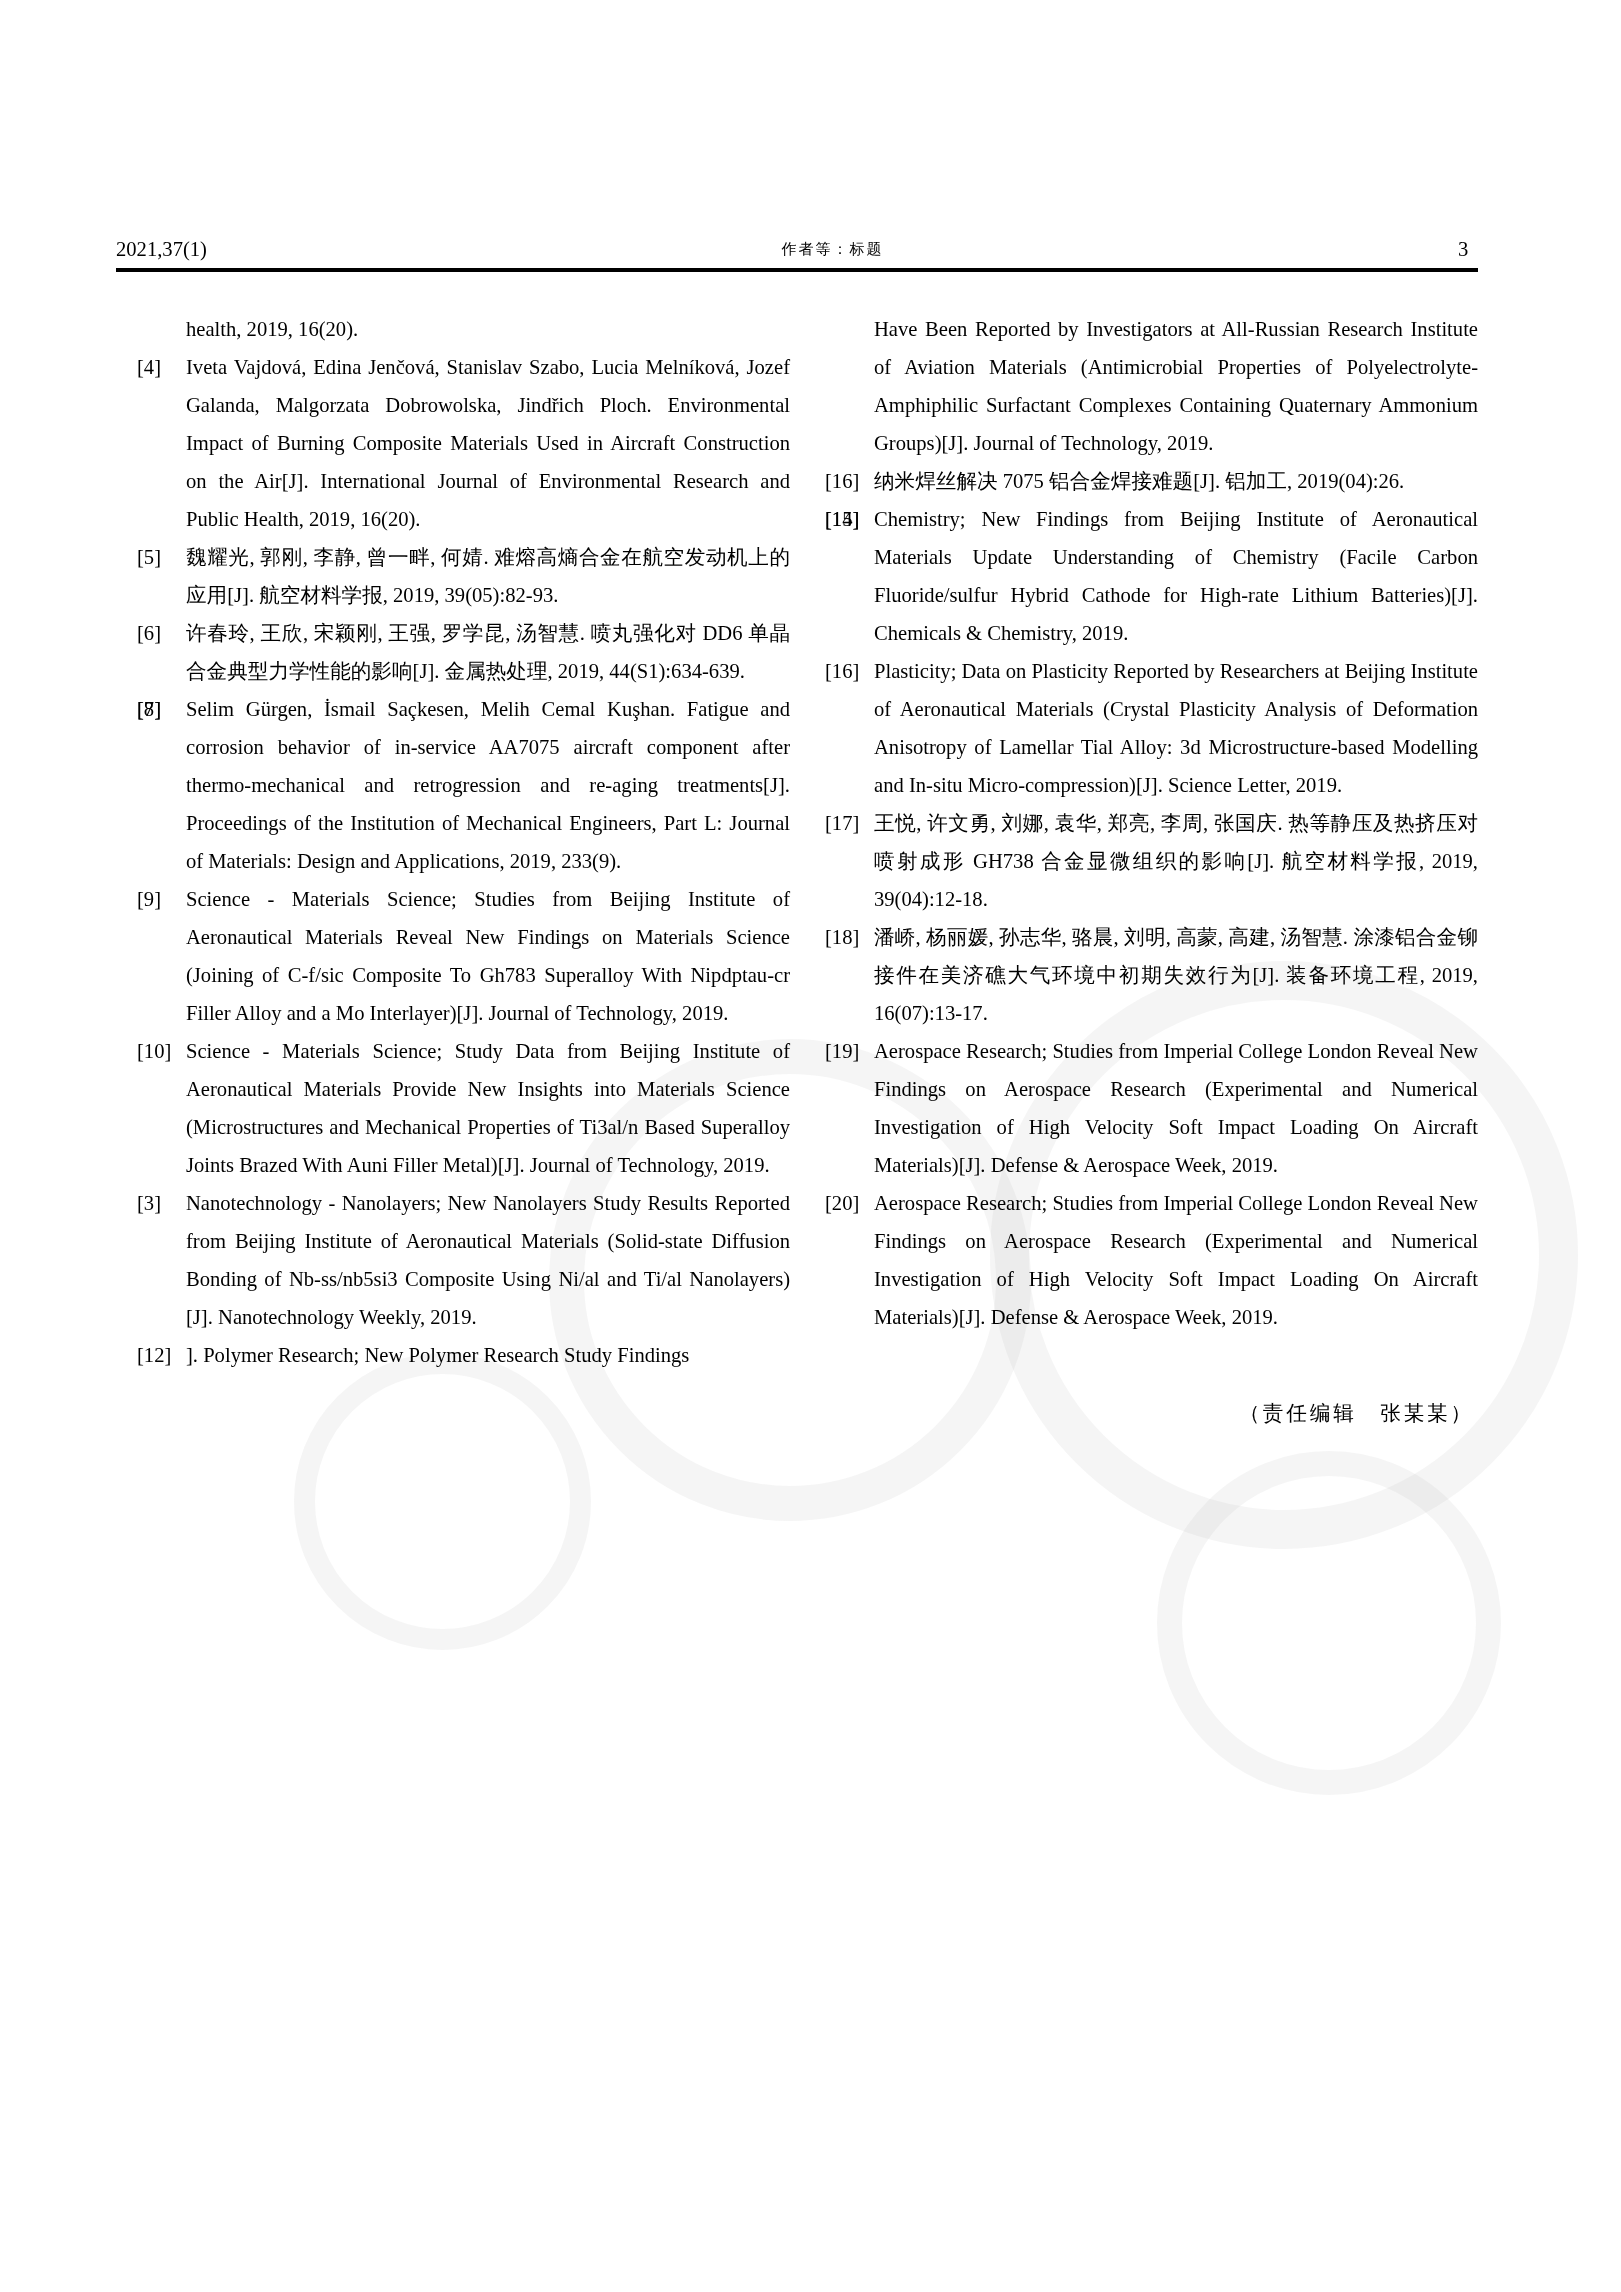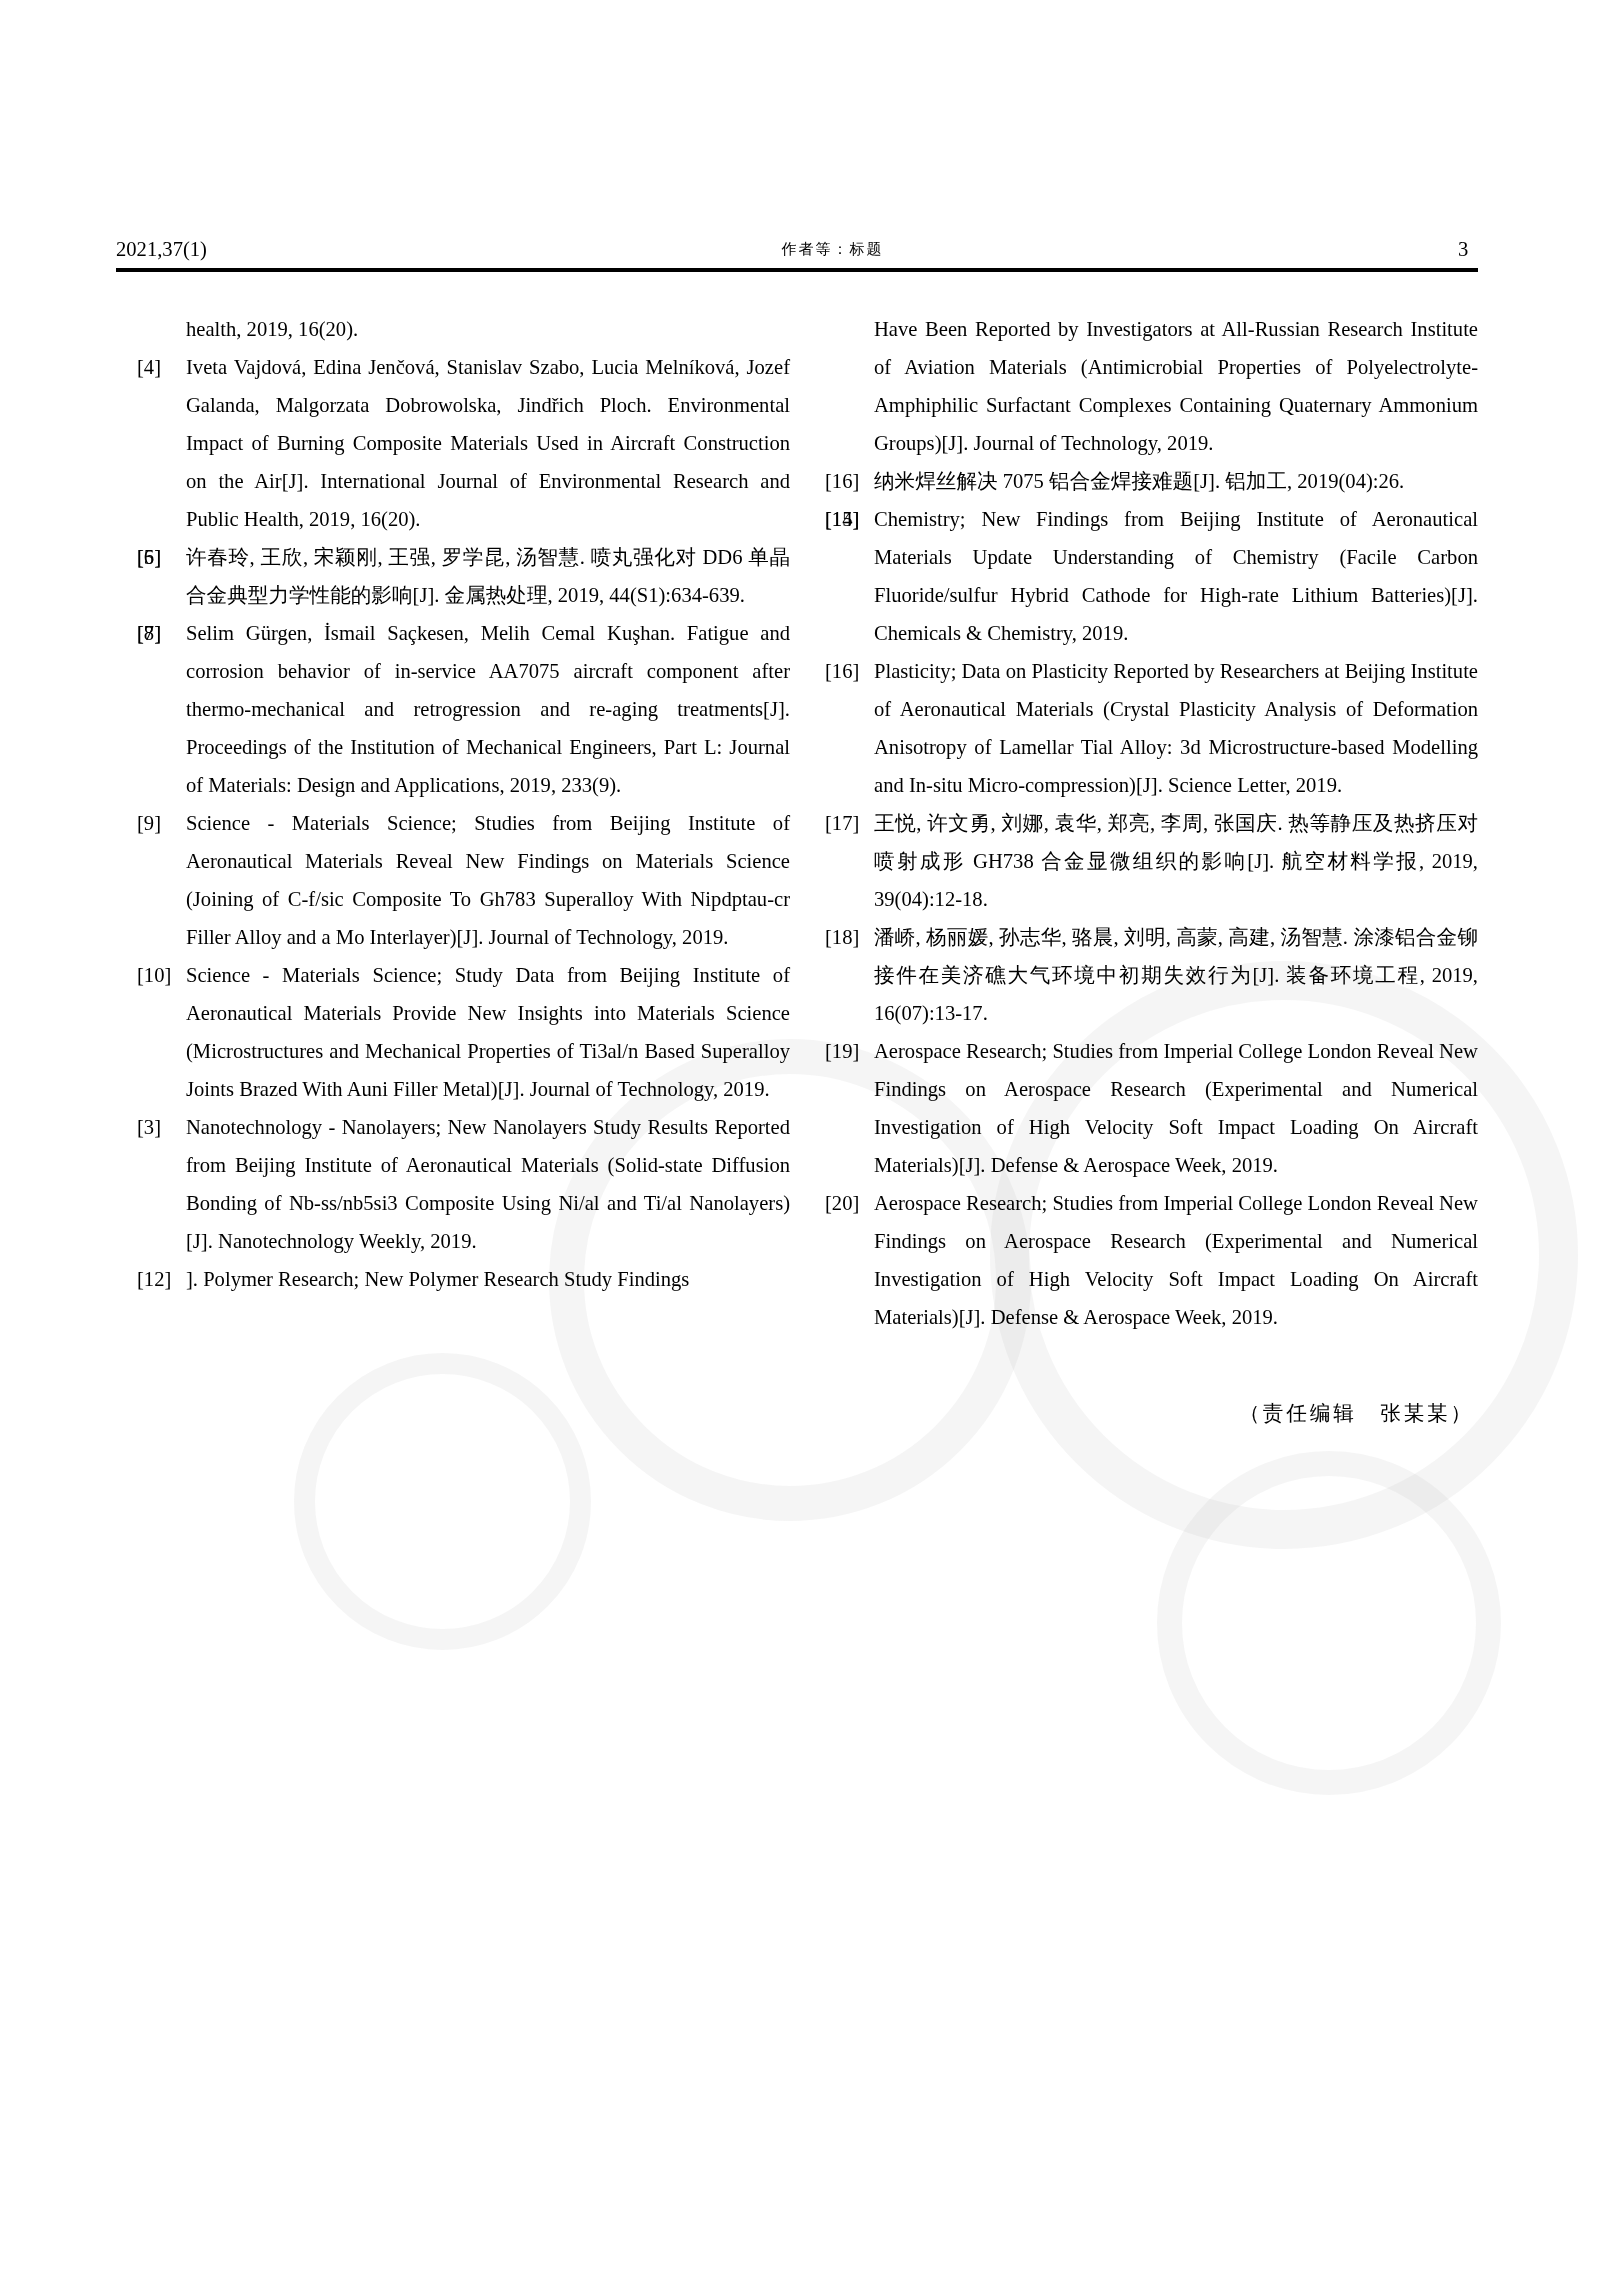--- a/index.html
+++ b/index.html
@@ -130,20 +130,21 @@
           <span class="ref-text">health, 2019, 16(20).</span>
         </div>
 
         <div class="ref">
           <span class="ref-marker">[4]</span>
           <span class="ref-text">Iveta Vajdová, Edina Jenčová, Stanislav Szabo, Lucia Melníková, Jozef Galanda, Malgorzata Dobrowolska, Jindřich Ploch. Environmental Impact of Burning Composite Materials Used in Aircraft Construction on the Air[J]. International Journal of Environmental Research and Public Health, 2019, 16(20).</span>
         </div>
 
         <div class="ref">
           <span class="ref-marker">[5]</span>
+          <span class="ref-text">魏耀光, 郭刚, 李静, 曾一畔, 何婧. 难熔高熵合金在航空发动机上的应用[J]. 航空材料学报, 2019, 39(05):82-93.</span>
         </div>
 
         <div class="ref">
           <span class="ref-marker">[6]</span>
           <span class="ref-text">许春玲, 王欣, 宋颖刚, 王强, 罗学昆, 汤智慧. 喷丸强化对 DD6 单晶合金典型力学性能的影响[J]. 金属热处理, 2019, 44(S1):634-639.</span>
         </div>
 
         <div class="ref">
           <span class="ref-marker">[7]</span>
         </div>

